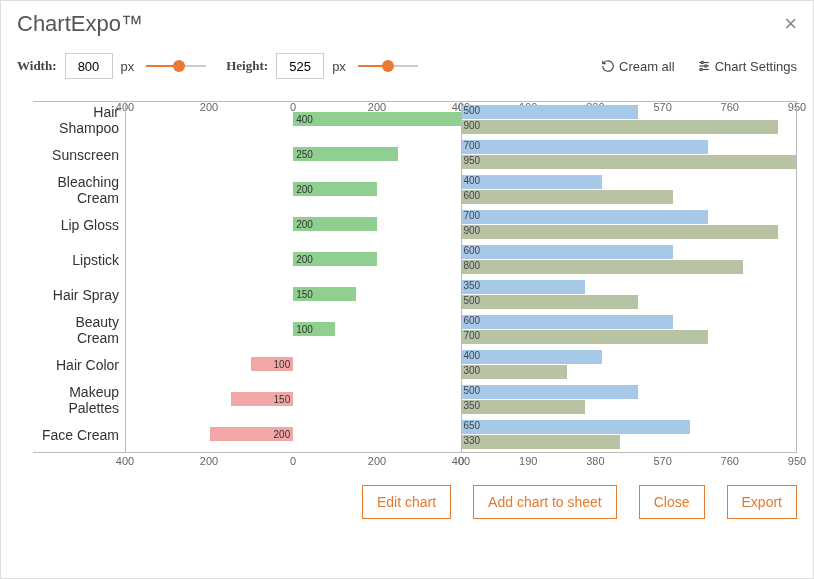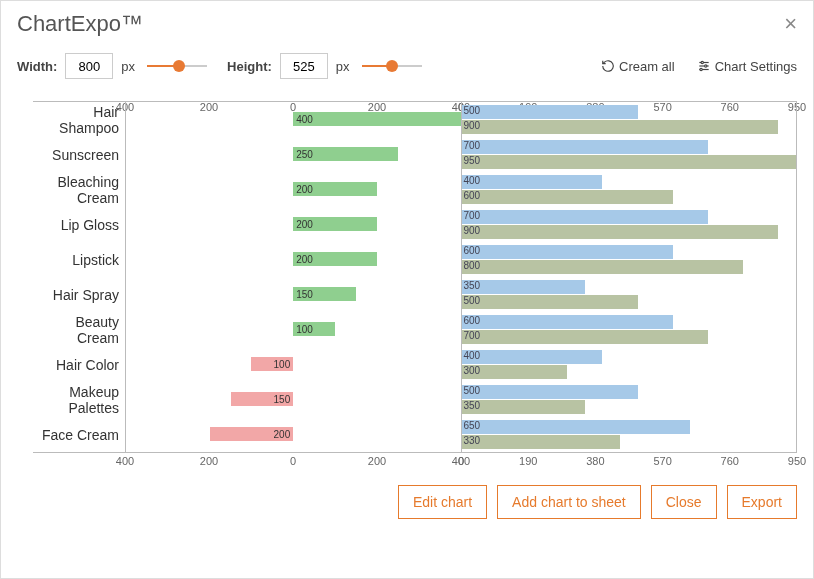--- a/index.html
+++ b/index.html
@@ -2,21 +2,21 @@
 <html><head>
 <meta charset="utf-8">
 <style>
   * { box-sizing: border-box; margin: 0; padding: 0; font-family: Arial, sans-serif; }
   body { background: #fafafa; width: 814px; height: 579px; overflow: hidden; position: relative; }
   .modal { background: #fff; width: 814px; height: 579px; border: 1px solid #ddd; }
   .header { display: flex; justify-content: space-between; align-items: center; padding: 10px 16px; }
   .title { font-size: 22px; color: #555; font-weight: 400; }
   .close-x { font-size: 22px; color: #888; cursor: pointer; }
   .controls { display: flex; align-items: center; gap: 8px; padding: 6px 16px 4px 16px; font-size: 13px; color: #444; }
-  .ctrl-label { font-weight: 600; }
+  .ctrl-label { font-weight: 600; font-family: Liberation Serif, serif; }
   .num-input { width: 48px; height: 26px; border: 1px solid #ccc; text-align: center; font-size: 13px; }
   .px { margin-right: 4px; }
   .slider { position: relative; width: 60px; height: 16px; }
   .slider-track { position: absolute; top: 7px; left: 0; width: 100%; height: 2px; background: #ccc; }
   .slider-fill  { position: absolute; top: 7px; left: 0; height: 2px; background: #e87a34; }
   .slider-thumb { position: absolute; top: 2px; width: 12px; height: 12px; border-radius: 50%; background: #e87a34; }
   .spacer { flex: 1; }
   .link-btn { display: inline-flex; align-items: center; gap: 4px; color: #444; font-size: 13px; cursor: pointer; }
   .link-btn svg { width: 14px; height: 14px; }
   
@@ -37,21 +37,21 @@
   .bar.green { background: #8fcf8f; left: 50%; top: 10px; }
   .bar.red   { background: #f2a7a7; right: 50%; top: 10px; }
   .dlabel { position: absolute; font-size: 10px; color: #333; }
   .dlabel.leftval { left: 50%; top: 12px; padding-left: 3px; }
   .dlabel.leftval.neg { left: auto; right: 50%; padding-right: 3px; }
   .bar.blue  { background: #a6c9e8; left: 0; top: 3px; }
   .bar.olive { background: #b8c3a3; left: 0; top: 18px; }
   .rlabel1 { position: absolute; left: 2px; top: 3px;  font-size: 10px; color: #445; }
   .rlabel2 { position: absolute; left: 2px; top: 18px; font-size: 10px; color: #445; }
   
-  .footer { display: flex; justify-content: flex-end; gap: 10px; padding: 14px 16px; }
+  .footer { display: flex; justify-content: flex-end; gap: 22px; padding: 14px 16px; }
   .btn { border: 1px solid #e67a2c; color: #e67a2c; background: #fff; padding: 8px 14px; font-size: 14px; cursor: pointer; }
 </style>
 </head>
 <body>
 
 <div class="modal">
 
   <div class="header">
     <div class="title">ChartExpo™</div>
     <div class="close-x">×</div>

